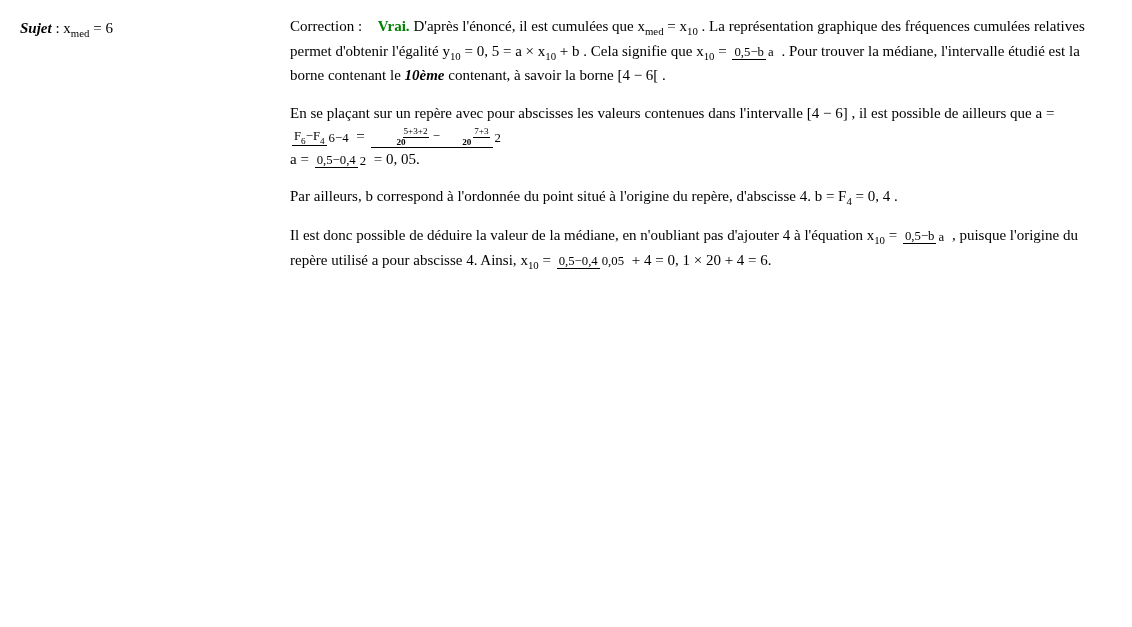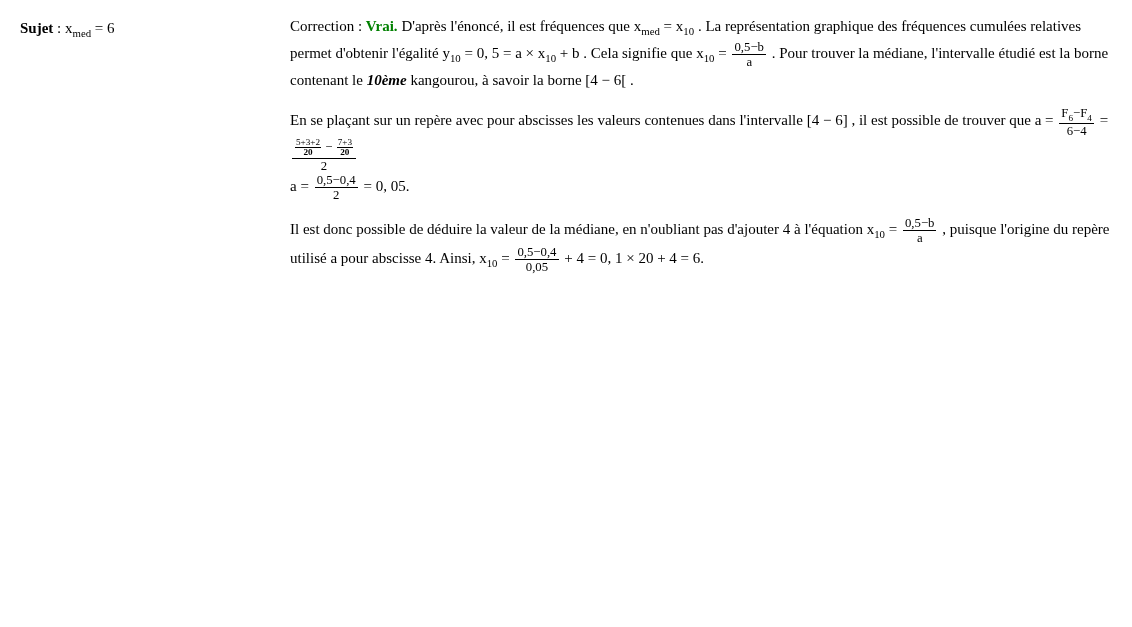--- a/index.html
+++ b/index.html
@@ -31,46 +31,48 @@
       padding-top: 5px;
       line-height: 1.55;
     }
 
     .sujet {
       font-size: 15px;
     }
 
     .sujet-label {
       font-weight: bold;
+      font-style: italic;
     }
 
     .correction-block p {
       margin-bottom: 14px;
     }
 
     .correction-title {
       font-weight: normal;
     }
 
     .correction-vrai {
       color: #008000;
       font-weight: bold;
+      margin-left: 12px;
     }
 
     .math-italic {
     }
 
     .math-bold-italic {
       font-style: italic;
       font-weight: bold;
     }
 
     .fraction {
       display: inline-flex;
-      flex-direction: column;
+      flex-direction: row;
       align-items: center;
       vertical-align: middle;
       font-size: 0.85em;
       line-height: 1.1;
       margin: 0 2px;
     }
 
     .fraction .numerator {
       border-bottom: 1px solid #000;
       padding: 0 2px;
@@ -88,20 +90,21 @@
       align-items: center;
       vertical-align: middle;
       font-size: 0.72em;
       line-height: 1.05;
       margin: 0 1px;
     }
     .small-frac .num {
       border-bottom: 1px solid #000;
       padding: 0 1px;
       text-align: center;
+      margin-left: 29px;
     }
     .small-frac .den {
       padding: 0 1px;
       text-align: center;
       font-weight: bold;
     }
 
     sub {
       font-size: 0.72em;
       vertical-align: sub;
@@ -122,41 +125,41 @@
   </div>
 </div>
 
 <div class="right-panel">
   <div class="correction-block">
 
     <p>
       <span class="correction-title">Correction</span>
       <span> : </span>
       <span class="correction-vrai">Vrai.</span>
-      <span> D'après l'énoncé, il est fréquences que </span>
+      <span> D'après l'énoncé, il est cumulées que </span>
       <span class="math-italic">x<sub>med</sub> = x<sub>10</sub></span>
       <span>. La représentation graphique des fréquences cumulées relatives permet d'obtenir l'égalité </span>
       <span class="math-italic">y<sub>10</sub> = 0, 5 = a × x<sub>10</sub> + b</span>
       <span>. Cela signifie que </span>
       <span class="math-italic">x<sub>10</sub> = </span>
       <span class="fraction">
         <span class="numerator">0,5−<span class="math-italic">b</span></span>
         <span class="denominator"><span class="math-italic">a</span></span>
       </span>
       <span>. Pour trouver la médiane, l'intervalle étudié est la borne contenant le </span>
       <span class="math-bold-italic">10<span class="eme-italic">ème</span></span>
-      <span> kangourou, à savoir la borne </span>
+      <span> contenant, à savoir la borne </span>
       <span class="math-italic">[4 − 6[</span>
       <span>.</span>
     </p>
 
     <p>
       <span>En se plaçant sur un repère avec pour abscisses les valeurs contenues dans l'intervalle </span>
       <span class="math-italic">[4 − 6]</span>
-      <span>, il est possible de trouver que </span>
+      <span>, il est possible de ailleurs que </span>
       <span class="math-italic">a</span>
       <span> = </span>
       <span class="fraction">
         <span class="numerator"><span class="math-italic">F</span><sub>6</sub>−<span class="math-italic">F</span><sub>4</sub></span>
         <span class="denominator">6−4</span>
       </span>
       <span> = </span>
       <span class="fraction">
         <span class="numerator">
           <span class="small-frac">
@@ -174,20 +177,27 @@
       <br>
       <span class="math-italic">a</span>
       <span> = </span>
       <span class="fraction">
         <span class="numerator">0,5−0,4</span>
         <span class="denominator">2</span>
       </span>
       <span> = 0, 05.</span>
     </p>
 
+    <p>
+      <span>Par ailleurs, </span>
+      <span class="math-italic">b</span>
+      <span> correspond à l'ordonnée du point situé à l'origine du repère, d'abscisse 4. </span>
+      <span class="math-italic">b = F<sub>4</sub> = 0, 4</span>
+      <span>.</span>
+    </p>
 
     <p>
       <span>Il est donc possible de déduire la valeur de la médiane, en n'oubliant pas d'ajouter 4 à l'équation </span>
       <span class="math-italic">x<sub>10</sub> = </span>
       <span class="fraction">
         <span class="numerator">0,5−<span class="math-italic">b</span></span>
         <span class="denominator"><span class="math-italic">a</span></span>
       </span>
       <span>, puisque l'origine du repère utilisé a pour abscisse 4. Ainsi, </span>
       <span class="math-italic">x<sub>10</sub></span>

